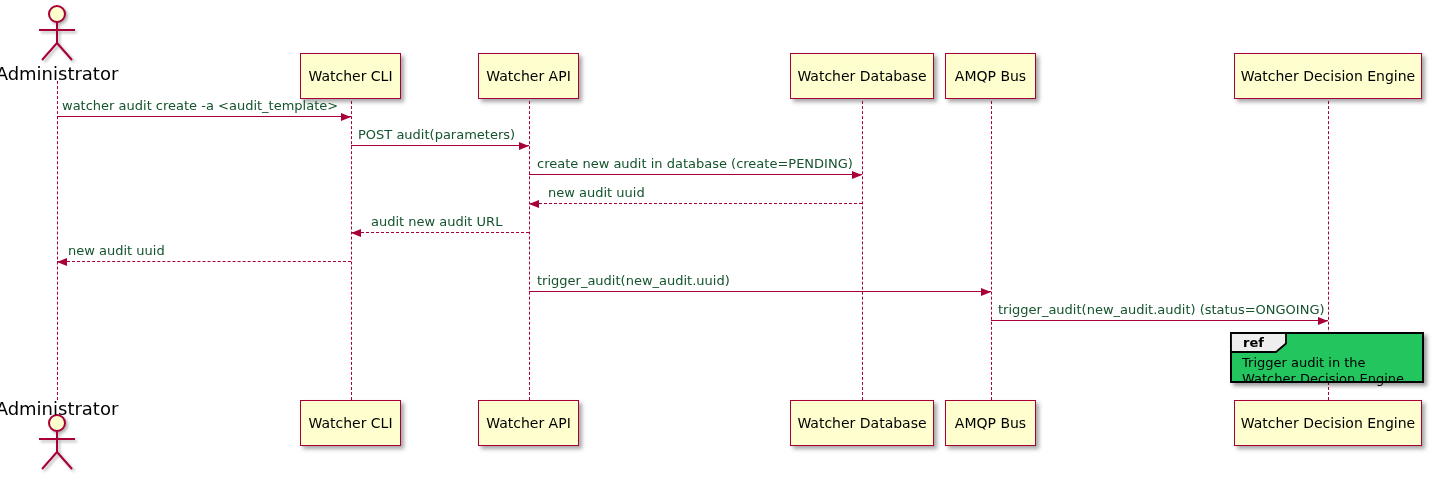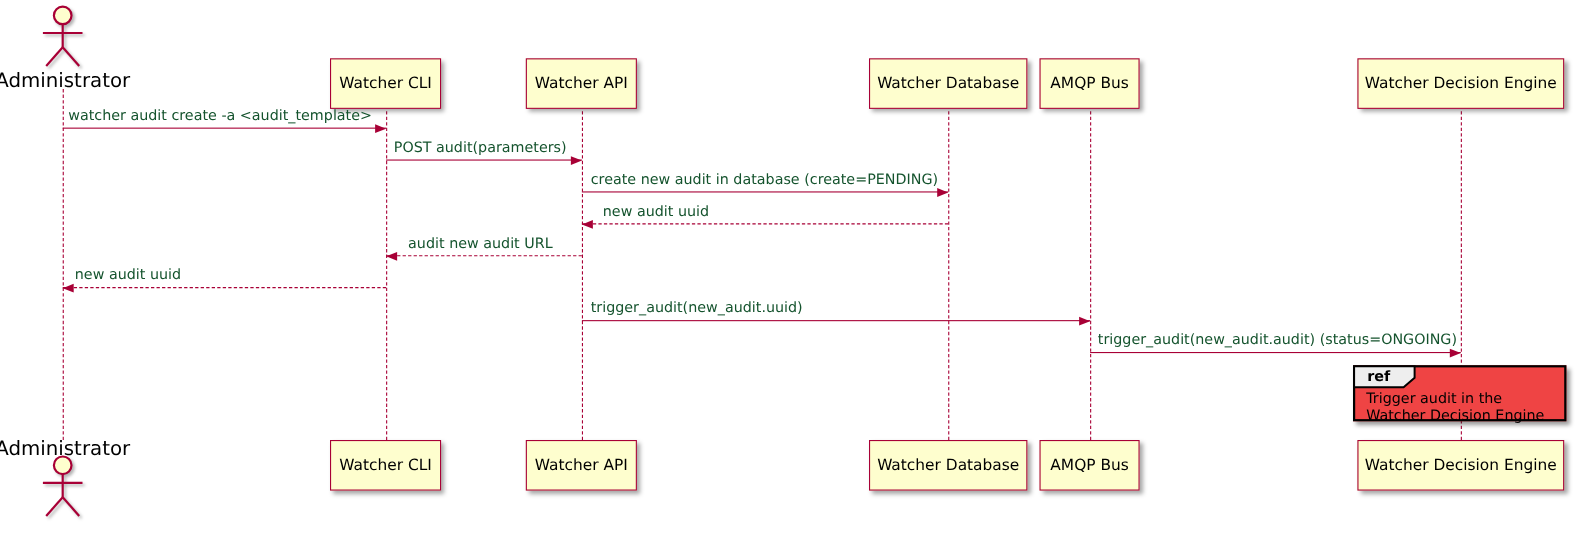--- a/index.html
+++ b/index.html
@@ -61,21 +61,21 @@
   .arrowhead.l{border-right:10px solid #A80036;}
   .msg-label{
     position:absolute;
     font-size:13px;
     color:#14532d;
     white-space:nowrap;
     z-index:3;
   }
   .refbox{
     position:absolute;
-    background:#ef4444;
+    background:#22c55e;
     border:2px solid #000000;
     box-shadow:3px 3px 4px rgba(0,0,0,.4);
     box-sizing:border-box;
     z-index:5;
   }
   .reftab-svg{position:absolute;top:-2px;left:-2px;}
   .reftab-label{
     position:absolute;
     top:1px;left:11px;
     font-size:13px;

